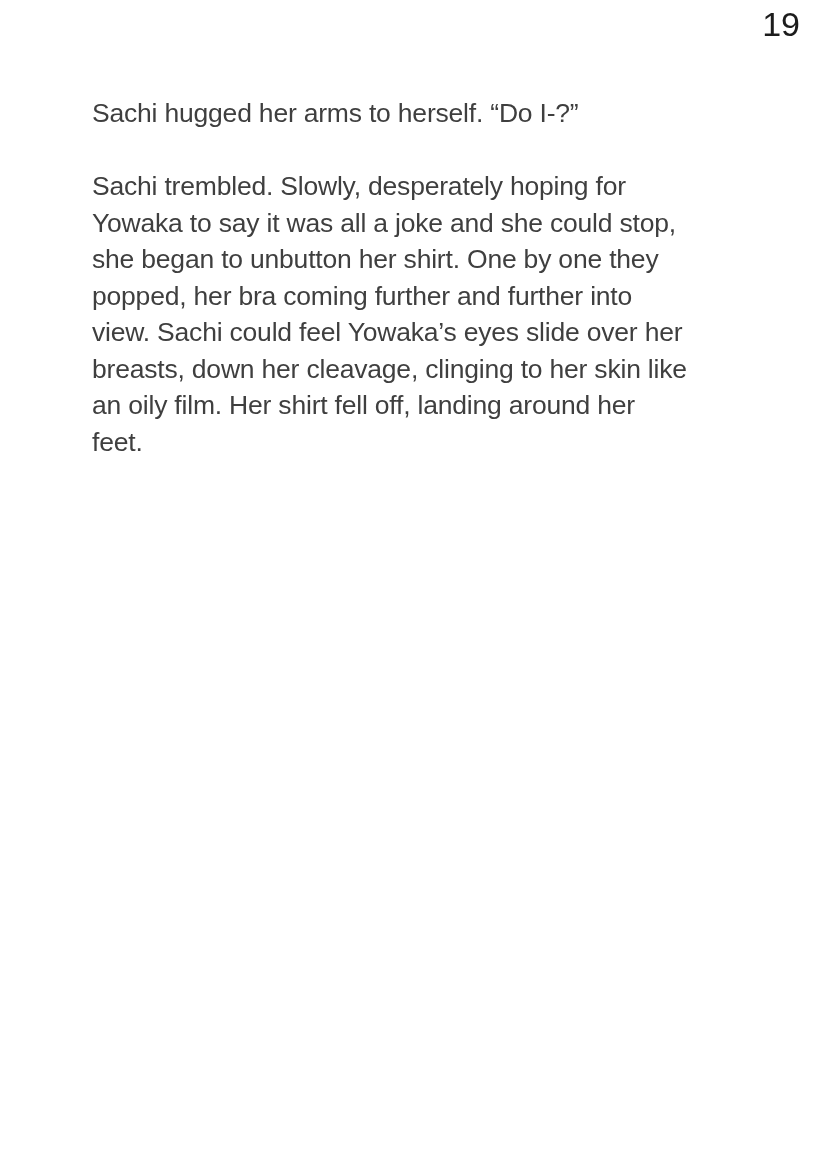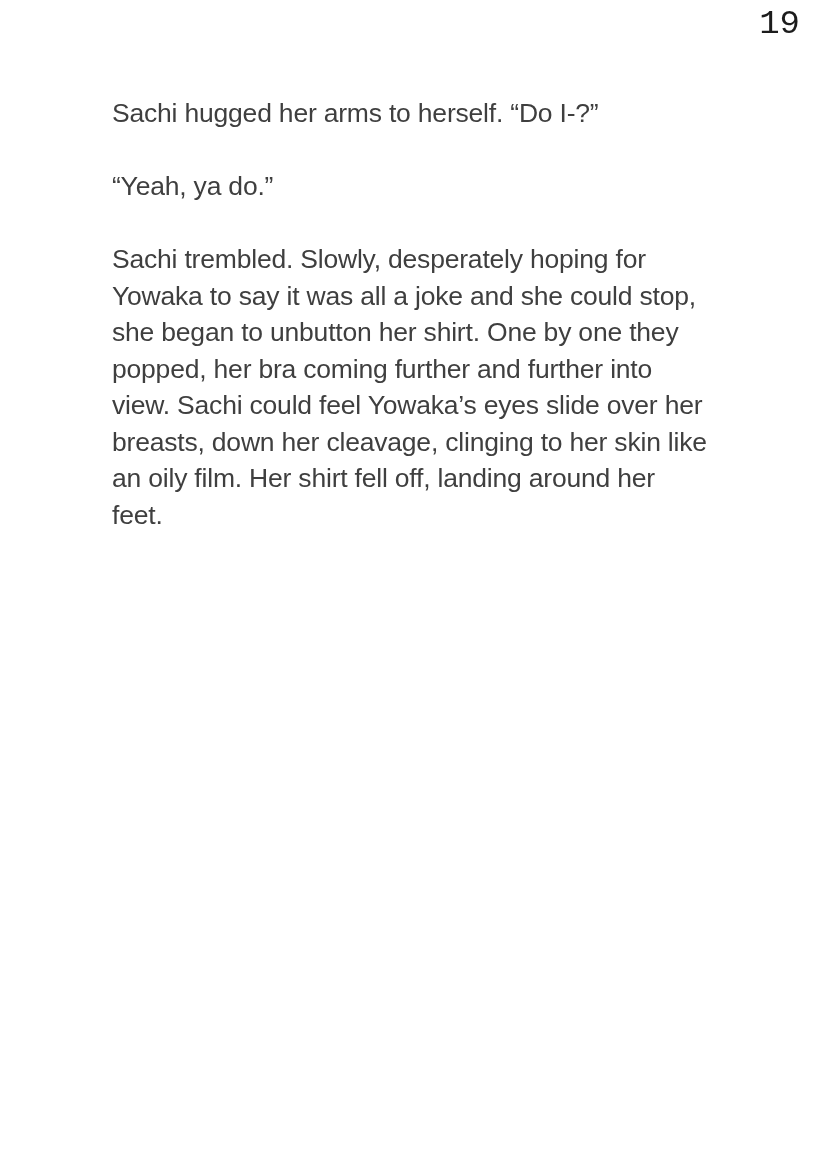--- a/index.html
+++ b/index.html
@@ -17,29 +17,29 @@
   .page {
     position: relative;
     width: 827px;
     height: 1166px;
     background: #ffffff;
   }
   .page-number {
     position: absolute;
     top: 4px;
     right: 27px;
-    font-family: Liberation Mono, monospace;
+    font-family: Liberation Sans, sans-serif;
     font-size: 34px;
     line-height: 40px;
     color: #1c1c1c;
     margin-left: 44px;
   }
   .content {
     position: absolute;
-    left: 112px;
+    left: 92px;
     top: 95px;
     right: 20px;
     color: #3f3f3f;
     font-size: 26.5px;
     line-height: 36.5px;
     letter-spacing: -0.2px;
     font-weight: 400;
   }
   .content p {
     margin: 0 0 36.5px 0;
@@ -48,21 +48,20 @@
 </style>
 </head>
 <body>
 
 <div class="page">
 
   <div class="page-number">19</div>
 
   <div class="content">
     <p>Sachi hugged her arms to herself. “Do I-?”</p>
-    <p>“Yeah, ya do.”</p>
     <p>Sachi trembled. Slowly, desperately hoping for
 Yowaka to say it was all a joke and she could stop,
 she began to unbutton her shirt. One by one they
 popped, her bra coming further and further into
 view. Sachi could feel Yowaka’s eyes slide over her
 breasts, down her cleavage, clinging to her skin like
 an oily film. Her shirt fell off, landing around her
 feet.</p>
   </div>
 

